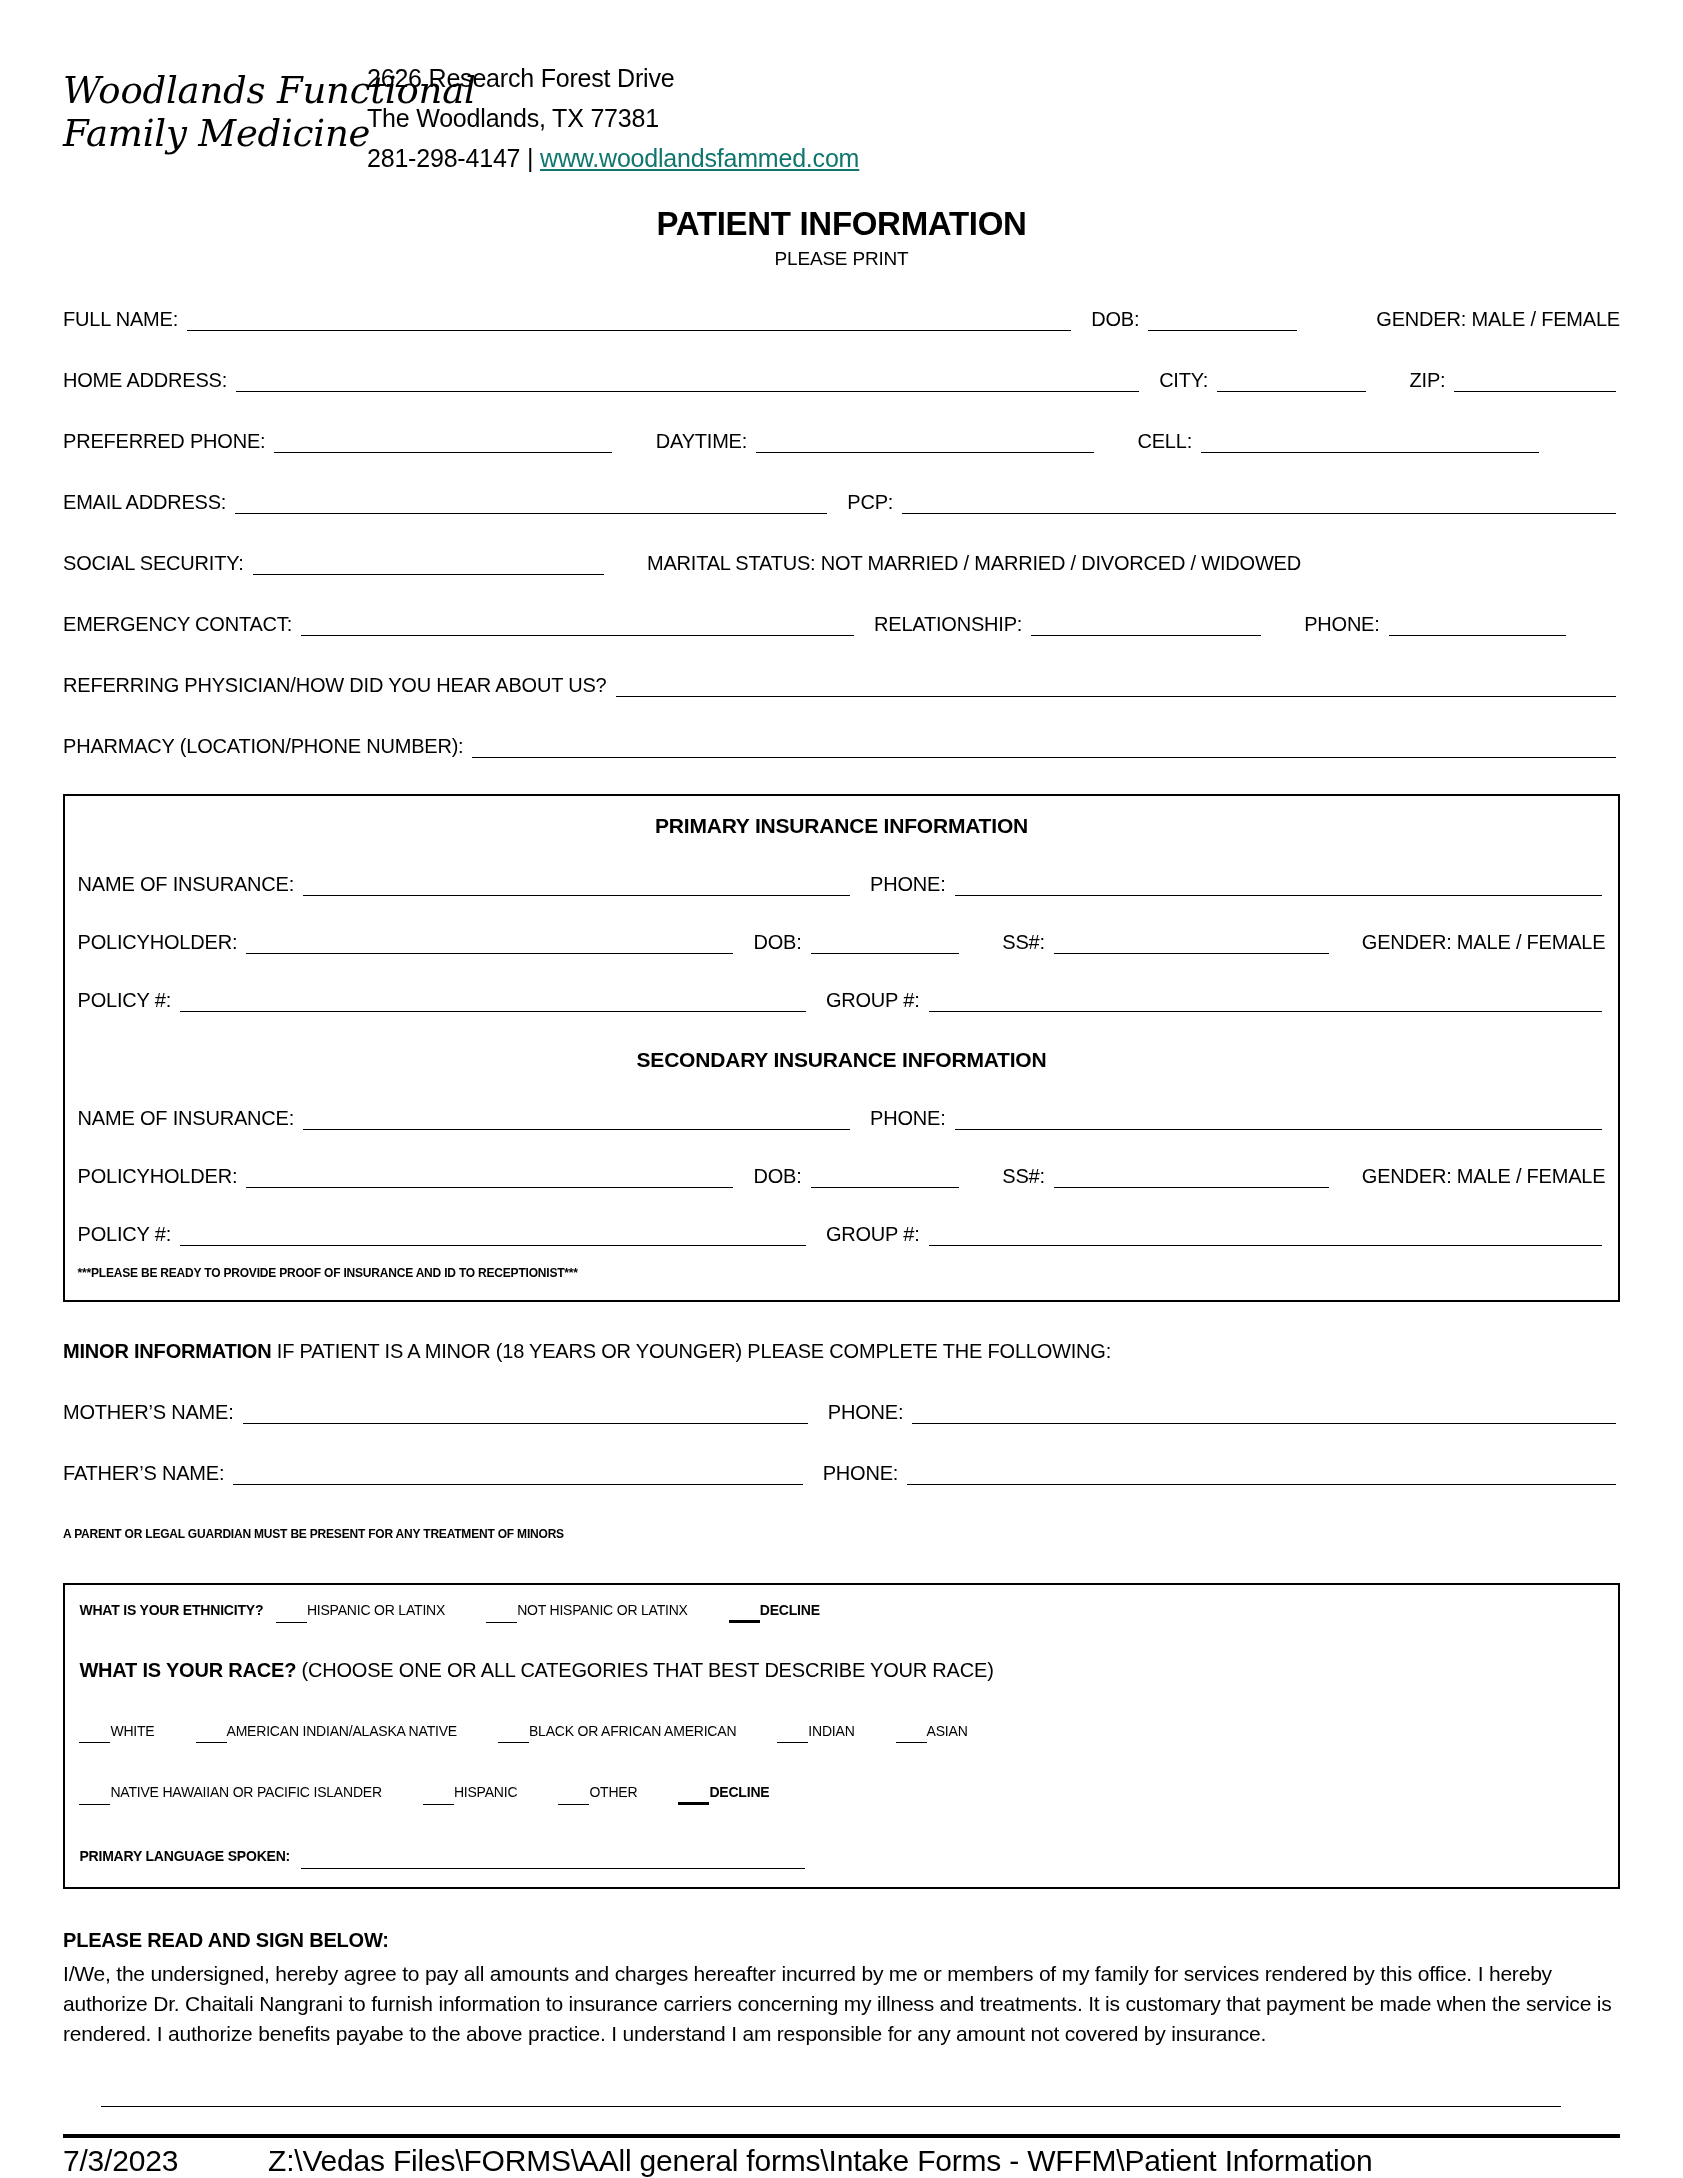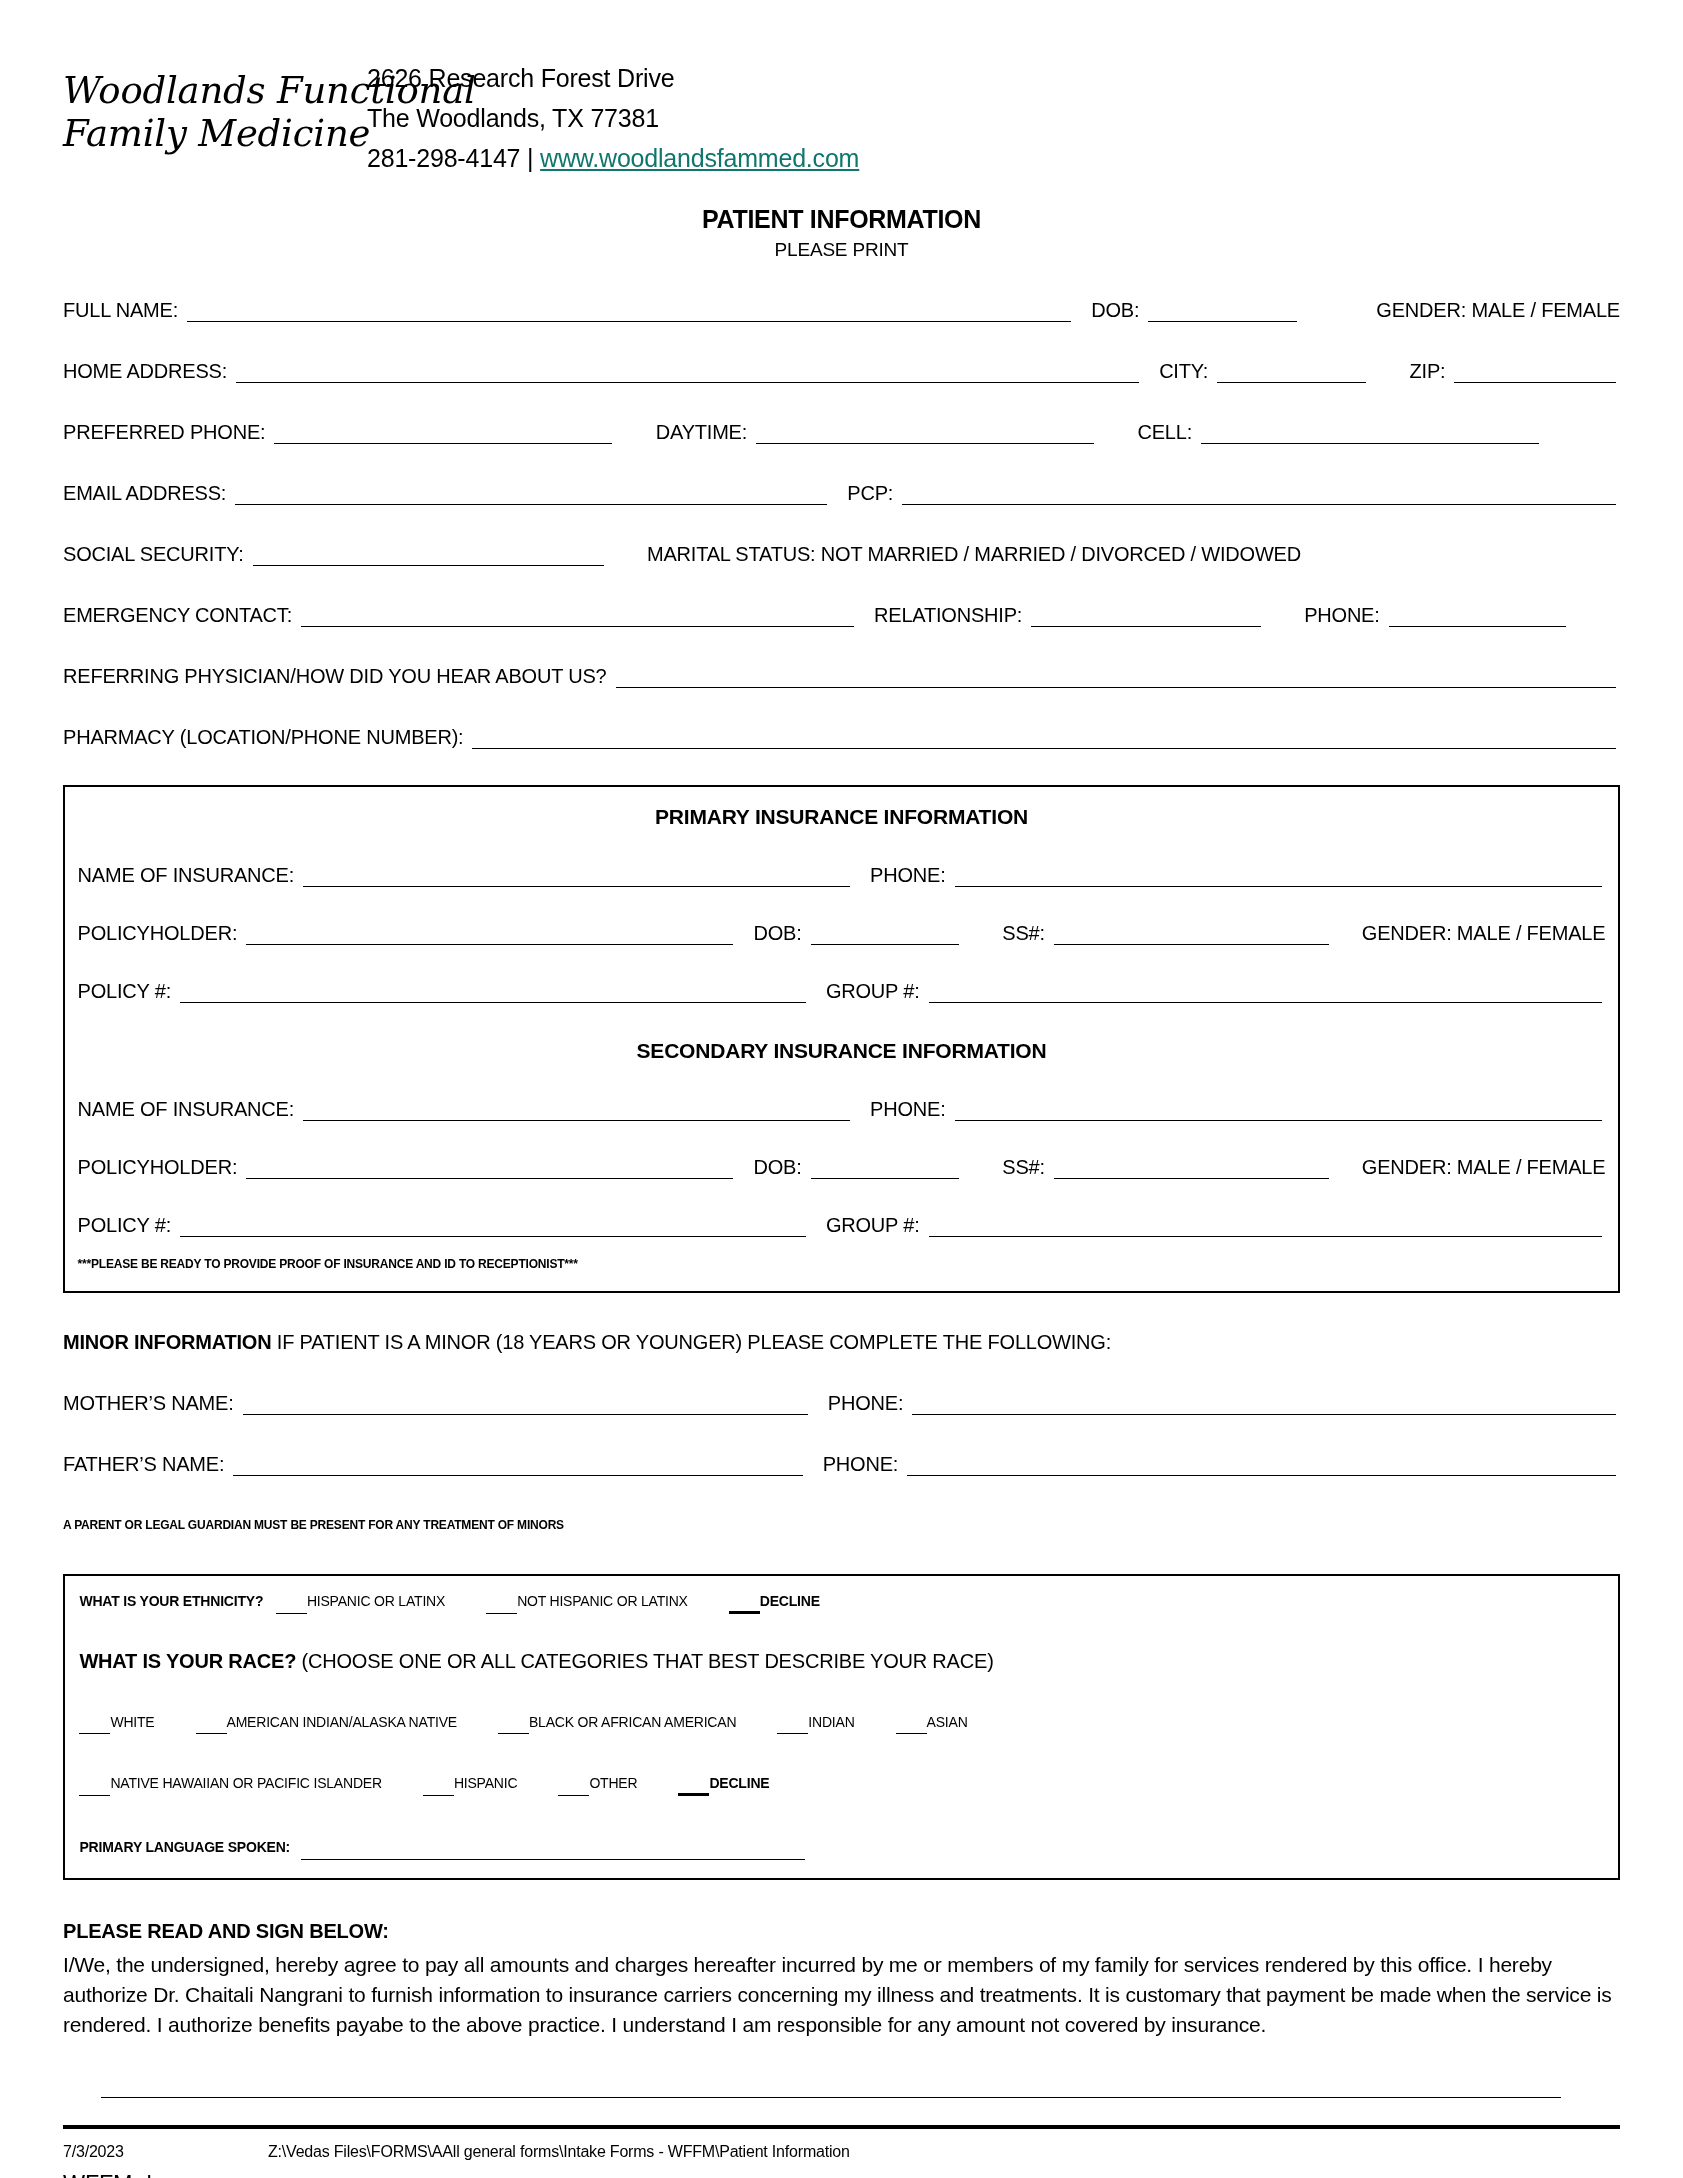--- a/index.html
+++ b/index.html
@@ -31,21 +31,21 @@
   .contact {
     margin-left: 25px;
     font-size: 25px;
     line-height: 40px;
     margin-top: 1.8px;
   }
   .contact a, .link { color: #0f766e; text-decoration: underline; }
 
   
   .title-block { text-align: center; margin-top: 27px; }
-  .title { font-size: 25px; font-weight: bold; letter-spacing: -0.3px; }
+  .title { font-size: 33px; font-weight: bold; letter-spacing: -0.3px; }
   .subtitle { font-size: 19px; margin-top: 5.4px; }
 
   
   .form { font-size: 20px; }
   .row { display: flex; align-items: flex-end; margin-top: 37px; }
   .lbl { white-space: nowrap; margin-right: 9px; line-height: 23.4px; }
   .blank {
     border-bottom: 1.8px solid #000;
     height: 24px;
     flex: 1 1 auto;
@@ -90,21 +90,21 @@
 
   
   .sign-heading { font-weight: bold; font-size: 20px; margin-top: 40px; }
   .sign-body { font-size: 21px; line-height: 30px; margin-top: 7.2px; text-align: left; }
   .sig-line {
     border-bottom: 1.8px solid #000;
     margin: 56px 59px 0 38px;
     height: 1.8px;
   }
   .footer-rule { border-top: 4.5px solid #000; margin-top: 27px; }
-  .footer { display: flex; font-size: 16px; margin-top: 7.2px; line-height: 32px; }
+  .footer { display: flex; font-size: 30px; margin-top: 7.2px; line-height: 32px; }
   .footer-date { flex: 0 0 205px; }
   .footer-line2 { font-size: 23.4px; line-height: 32px; }
 </style>
 </head>
 <body>
 
 <div class="page">
 
   <div class="header">
     <div class="logo">

